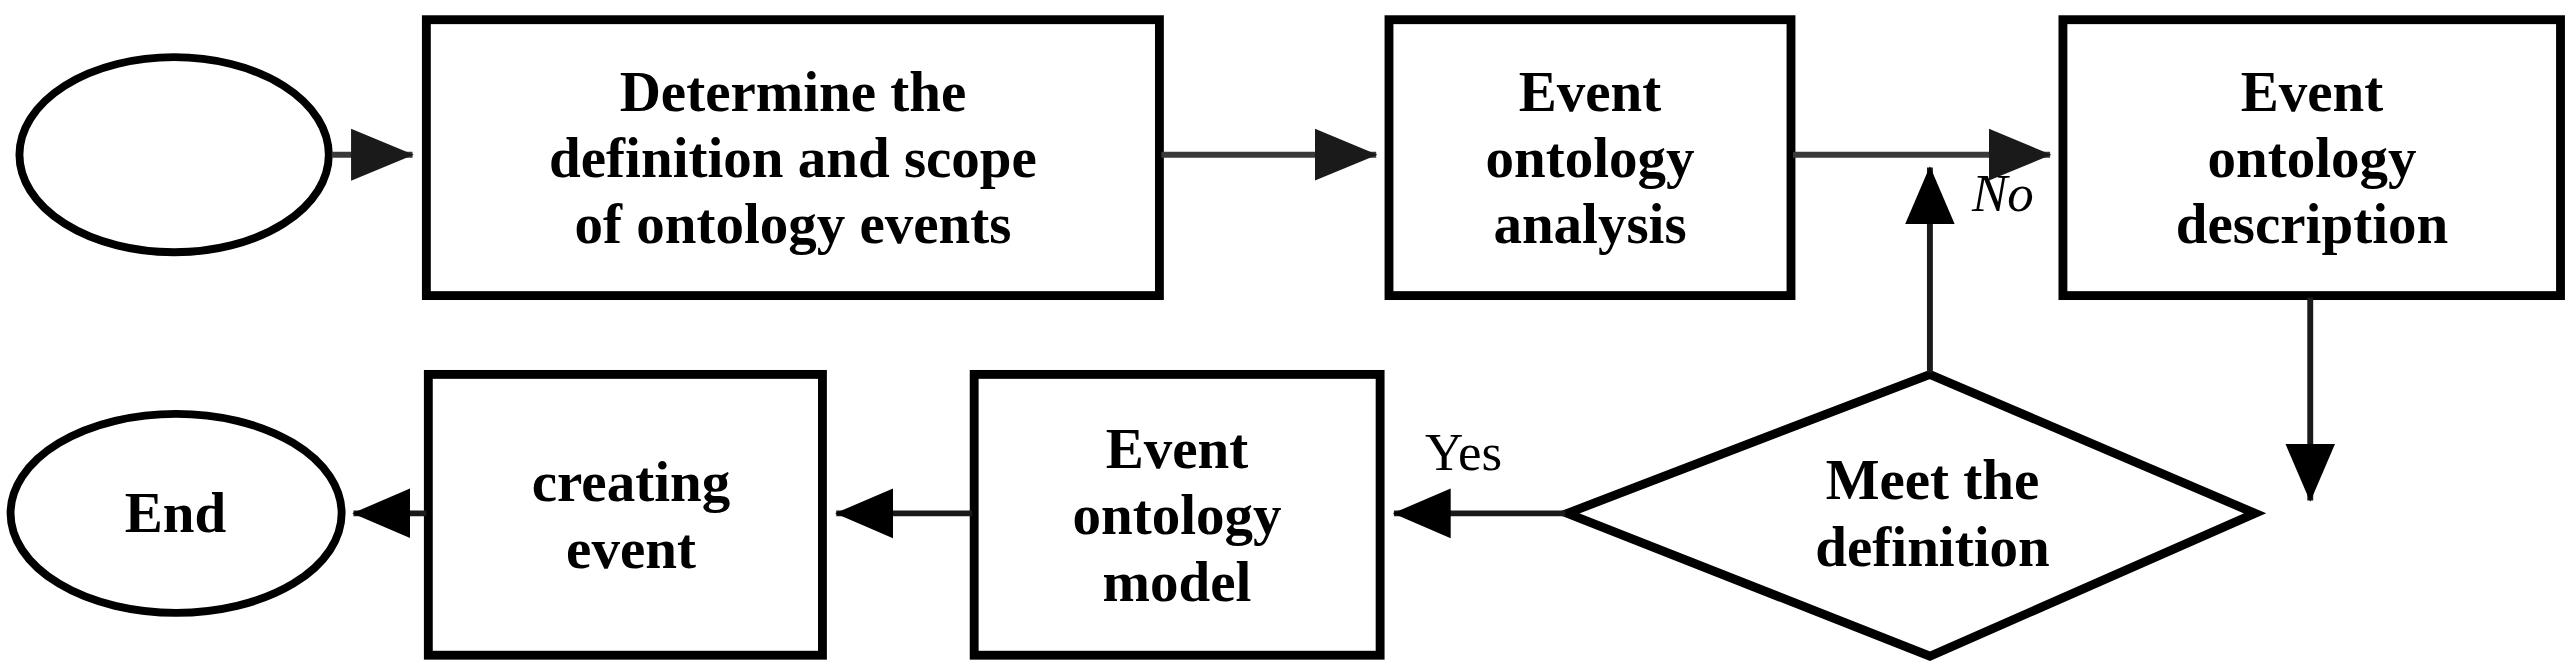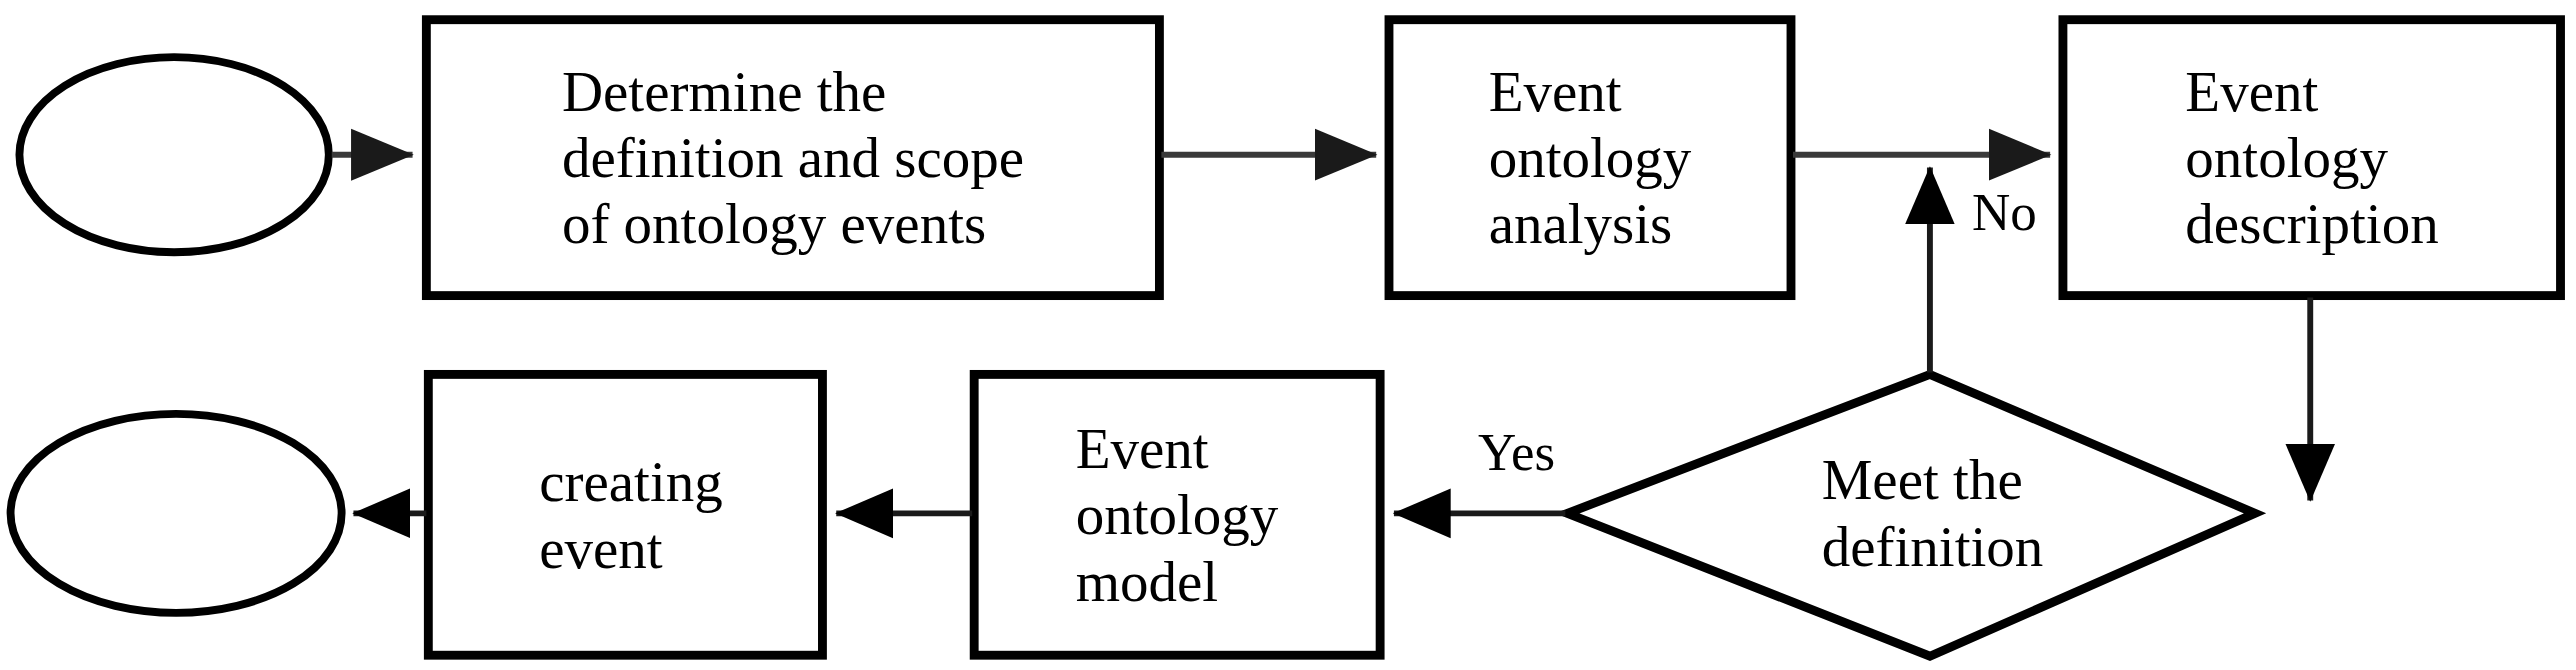--- a/index.html
+++ b/index.html
@@ -20,25 +20,26 @@
     left: 0;
     top: 0;
     width: 2576px;
     height: 670px;
   }
   .node-label {
     position: absolute;
     display: flex;
     align-items: center;
     justify-content: center;
-    text-align: left;
+    text-align: center;
     color: #000000;
     line-height: 1.16;
     white-space: pre-line;
     pointer-events: none;
+    font-weight: bold;
   }
   .lbl-xl { font-size: 57px; }
   .edge-label {
     position: absolute;
     color: #000000;
     font-size: 53px;
     line-height: 1;
   }
 </style>
 </head>
@@ -95,29 +96,30 @@
 of ontology events</div>
 
   <div class="node-label lbl-xl" style="left:1394px; top:22px; width:392px; height:272px;">Event
 ontology
 analysis</div>
 
   <div class="node-label lbl-xl" style="left:2068px; top:22px; width:488px; height:272px;">Event
 ontology
 description</div>
 
+  <div class="node-label lbl-xl" style="left:10px; top:414px; width:331px; height:199px;">End</div>
 
   <div class="node-label lbl-xl" style="left:439px; top:377px; width:384px; height:277px;">creating
 event</div>
 
   <div class="node-label lbl-xl" style="left:979px; top:377px; width:396px; height:277px;">Event
 ontology
 model</div>
 
   <div class="node-label lbl-xl" style="left:1676px; top:394px; width:513px; height:239px;">Meet the
 definition</div>
 
-  <div class="edge-label" style="left:1972px; top:186px;">No</div>
+  <div class="edge-label" style="left:1972px; top:167px;font-style:italic;">No</div>
 
-  <div class="edge-label" style="left:1478px; top:426px;">Yes</div>
+  <div class="edge-label" style="left:1425px; top:426px;">Yes</div>
 
 </div>
 
 
 </body></html>

